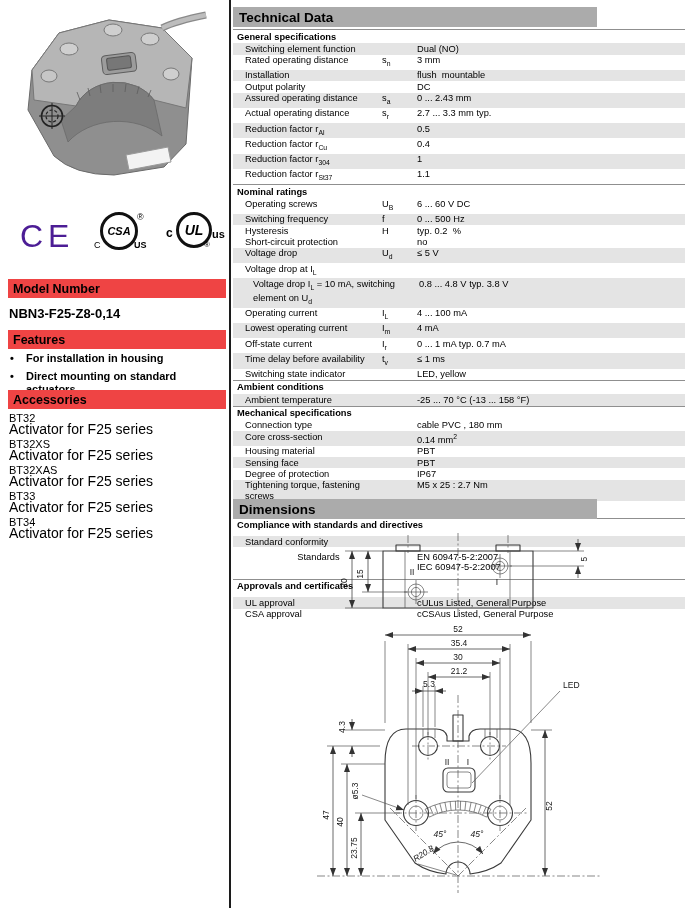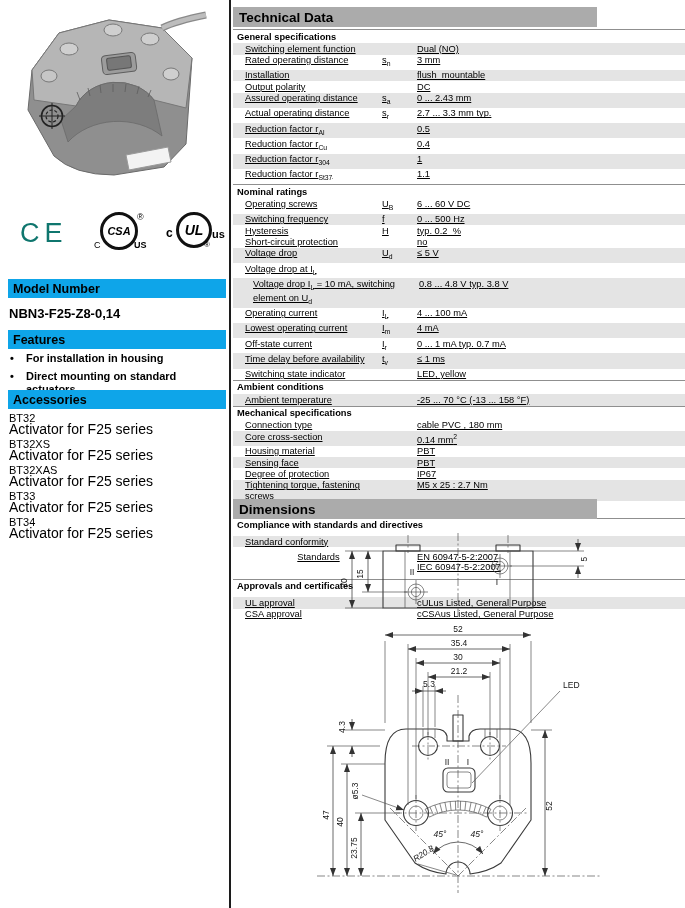--- a/index.html
+++ b/index.html
@@ -3,37 +3,37 @@
 <meta charset="utf-8">
 <style>
   html,body{margin:0;padding:0;}
   body{width:685px;height:908px;position:relative;background:#ffffff;color:#000;
        font-family:"Liberation Sans", sans-serif;overflow:hidden;}
   .divider{position:absolute;left:229px;top:0;width:2px;height:908px;background:#1c1c1c;}
 
   
   .photo-wrap{position:absolute;left:14px;top:8px;width:196px;height:172px;}
   .logos{position:absolute;left:8px;top:208px;width:218px;height:48px;}
-  .ce{position:absolute;left:12px;top:10px;font-size:27px;letter-spacing:5px;color:#0f766e;}
+  .ce{position:absolute;left:12px;top:10px;font-size:32px;letter-spacing:5px;color:#4c1d95;}
   .csa{position:absolute;left:86px;top:2px;width:50px;height:44px;}
   .csa-circle{position:absolute;left:6px;top:2px;width:32px;height:32px;border:3px solid #111;
       border-radius:50%;display:flex;align-items:center;justify-content:center;
       font-weight:bold;font-style:italic;font-size:11px;}
   .csa-r{position:absolute;left:43px;top:2px;font-size:9px;}
   .csa-c{position:absolute;left:0;top:30px;font-size:9px;}
   .csa-us{position:absolute;left:40px;top:30px;font-size:9px;font-weight:bold;}
   .ul{position:absolute;left:158px;top:4px;width:60px;height:44px;}
   .ul-circle{position:absolute;left:10px;top:0;width:30px;height:30px;border:3px solid #111;
       border-radius:50%;display:flex;align-items:center;justify-content:center;
       font-weight:bold;font-style:italic;font-size:14px;}
   .ul-c{position:absolute;left:0px;top:14px;font-weight:bold;font-size:12px;}
   .ul-us{position:absolute;left:46px;top:16px;font-weight:bold;font-size:11px;}
   .ul-r{position:absolute;left:38px;top:28px;font-size:8px;}
 
-  .lbar{position:absolute;left:8px;width:218px;background:#0ea5e9;font-weight:bold;
+  .lbar{position:absolute;left:8px;width:218px;background:#ef4444;font-weight:bold;
         font-size:12.5px;padding:2.5px 5px;box-sizing:border-box;}
   .bar-model{top:279px;}
   .bar-features{top:330px;}
   .bar-accessories{top:390px;}
   .model-value{position:absolute;left:9px;top:306px;font-size:13px;font-weight:bold;}
   .features-list{position:absolute;left:10px;top:352px;width:216px;font-size:11px;font-weight:bold;}
   .feat{display:flex;margin-bottom:5px;line-height:13px;}
   .bull{width:16px;flex:0 0 16px;text-align:left;}
   .bull::before{content:"\2022";}
   .acc-list{position:absolute;left:9px;top:412px;width:216px;}
@@ -42,21 +42,21 @@
   .acc-desc{font-size:14px;line-height:10px;}
 
   
   .rbar{position:absolute;left:233px;width:364px;background:#ababab;font-weight:bold;
         font-size:13.5px;padding:2.5px 6px;box-sizing:border-box;}
   .bar-tech{top:7px;}
   .bar-dim{top:499px;}
 
   #tech-rows{position:absolute;left:233px;top:29px;width:452px;font-size:9.3px;line-height:10.2px;}
   .sec-header{border-top:1px solid #8f8f8f;font-weight:bold;padding:1.5px 0 1.5px 4px;}
-  .trow{display:flex;padding:0.6px 0;text-decoration:underline;}
+  .trow{display:flex;padding:0.6px 0;}
   .shaded{background:#e4e4e4;}
   .tlabel{flex:0 0 149px;padding-left:12px;box-sizing:border-box;}
   .tlabel.ind2{padding-left:22px;text-align:center;}
   .tlabel.wide{flex-basis:186px;padding-left:20px;}
   .tsym{flex:0 0 35px;}
   .tval{flex:1;white-space:pre-wrap;}
   sub,sup{font-size:6.8px;}
 
   
   .dim-svg{position:absolute;left:232px;top:523px;width:453px;height:385px;}

